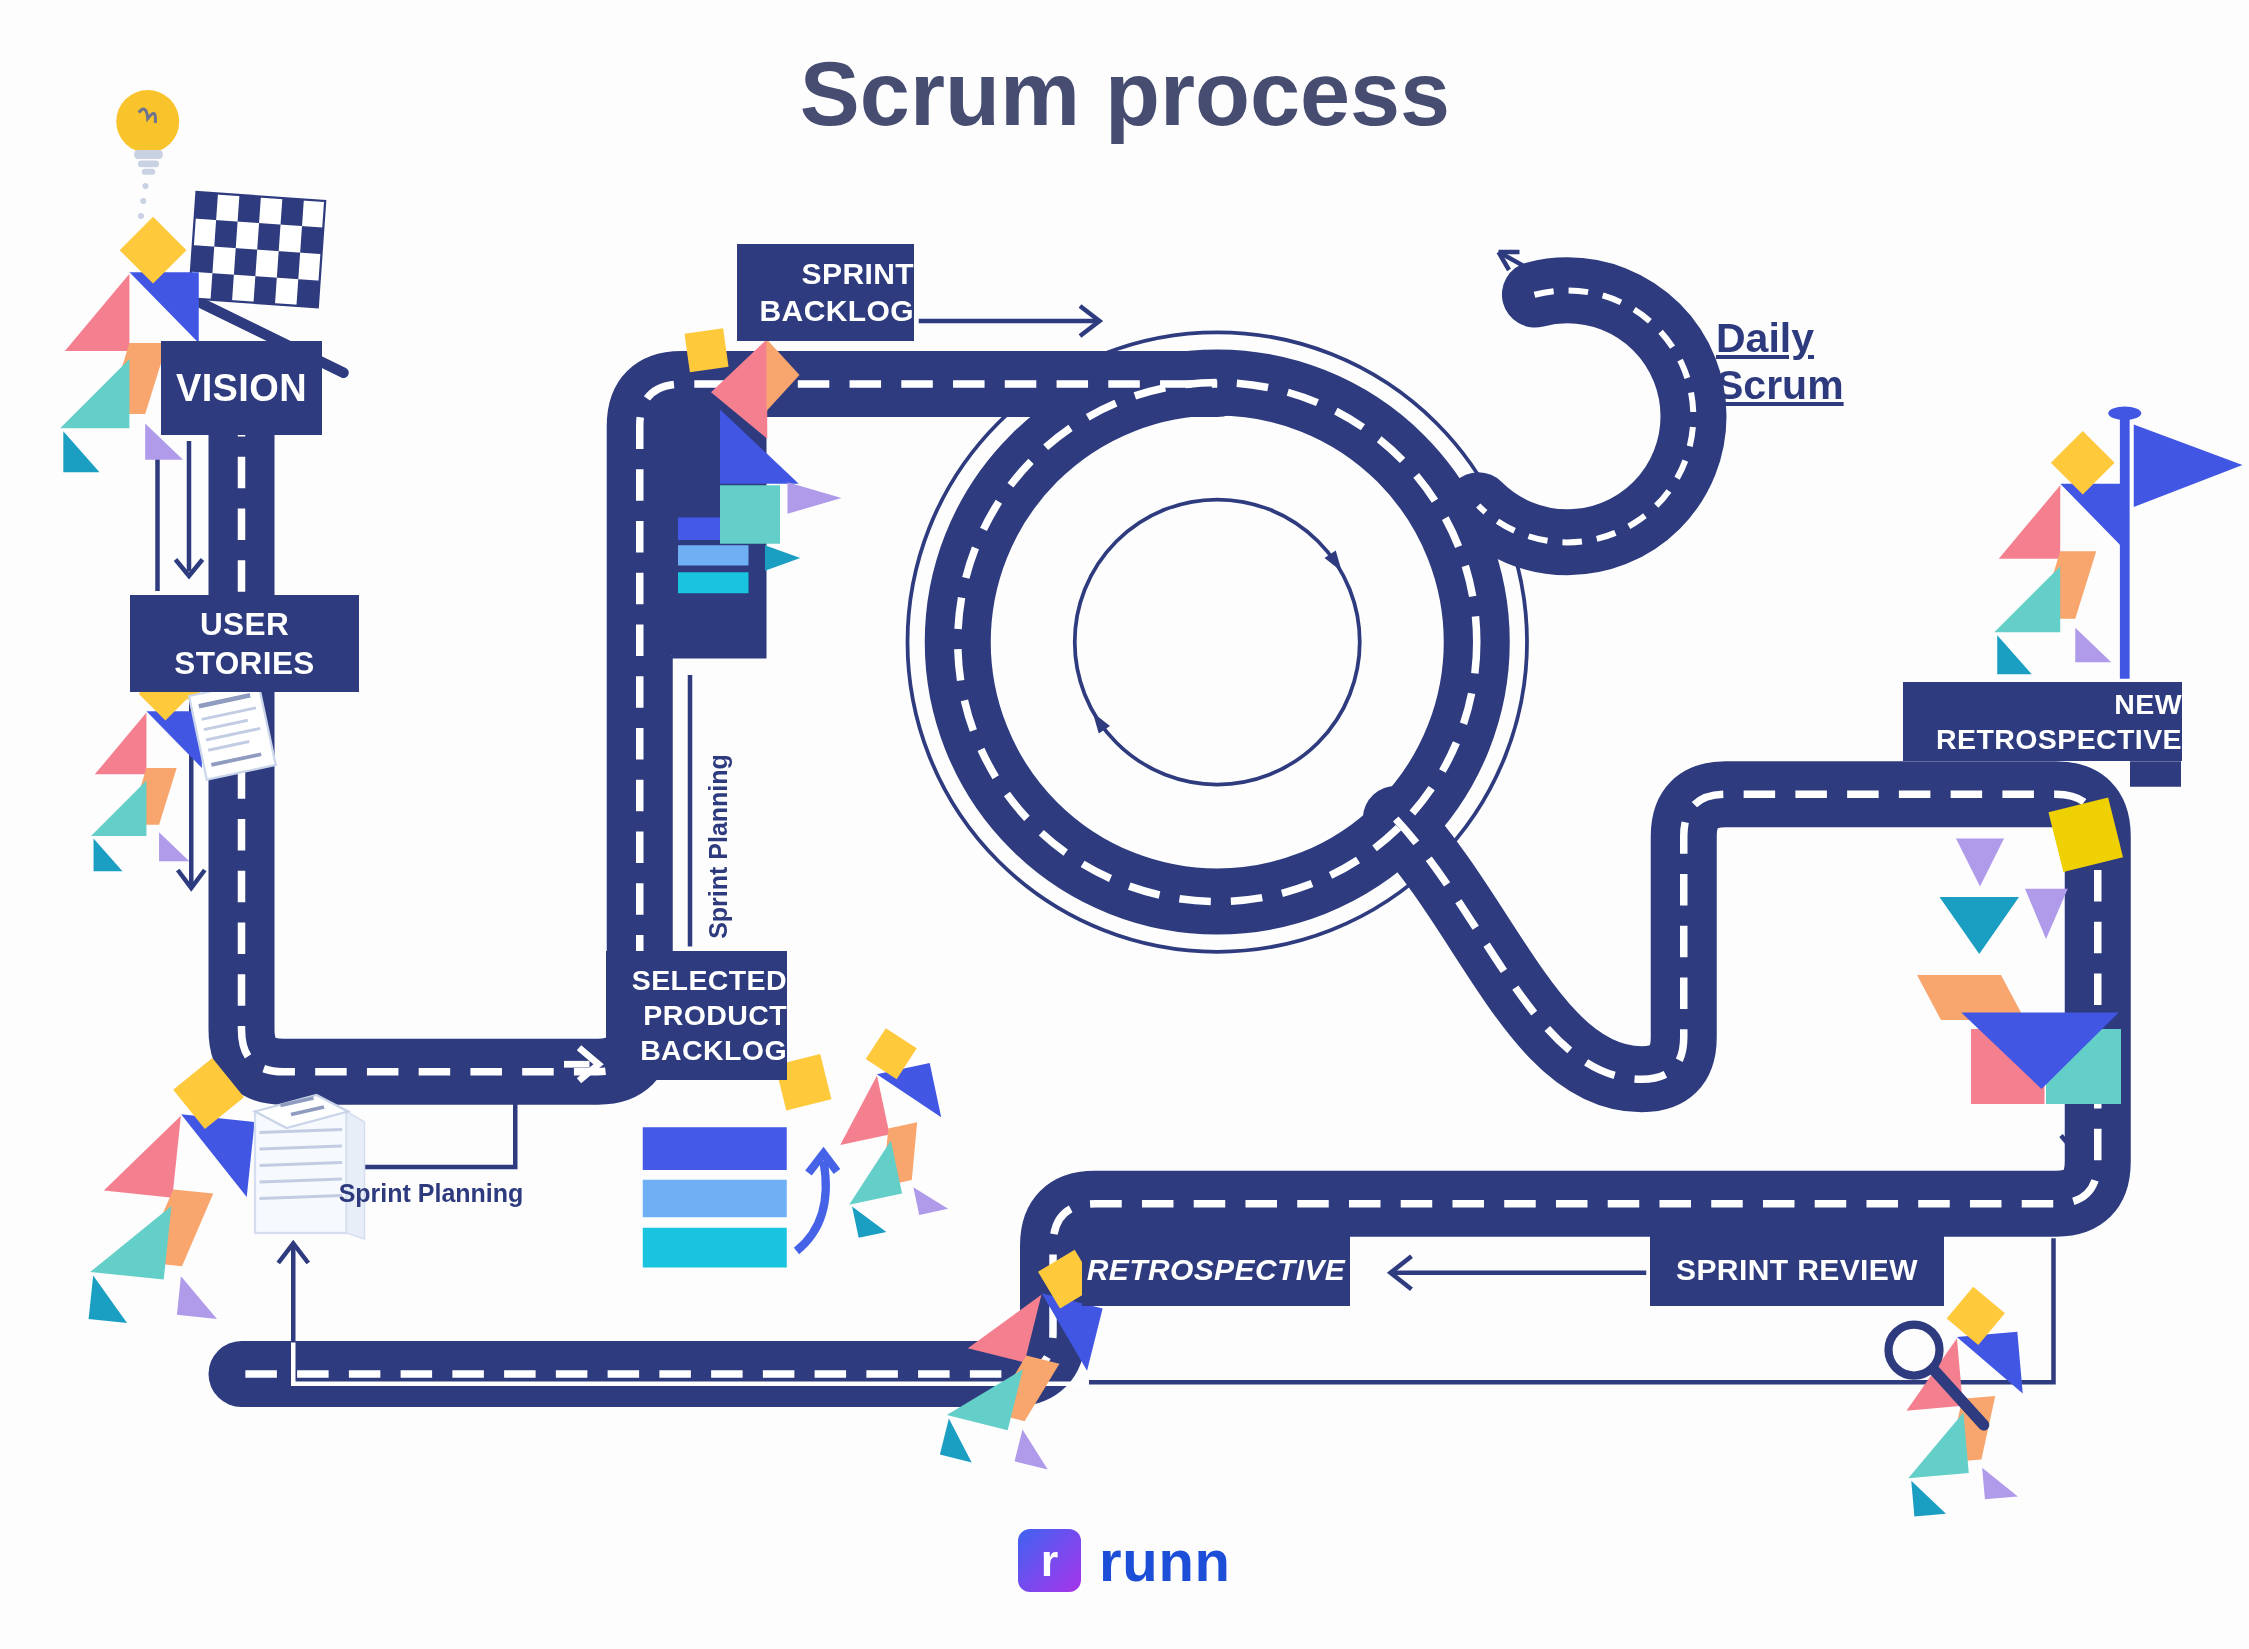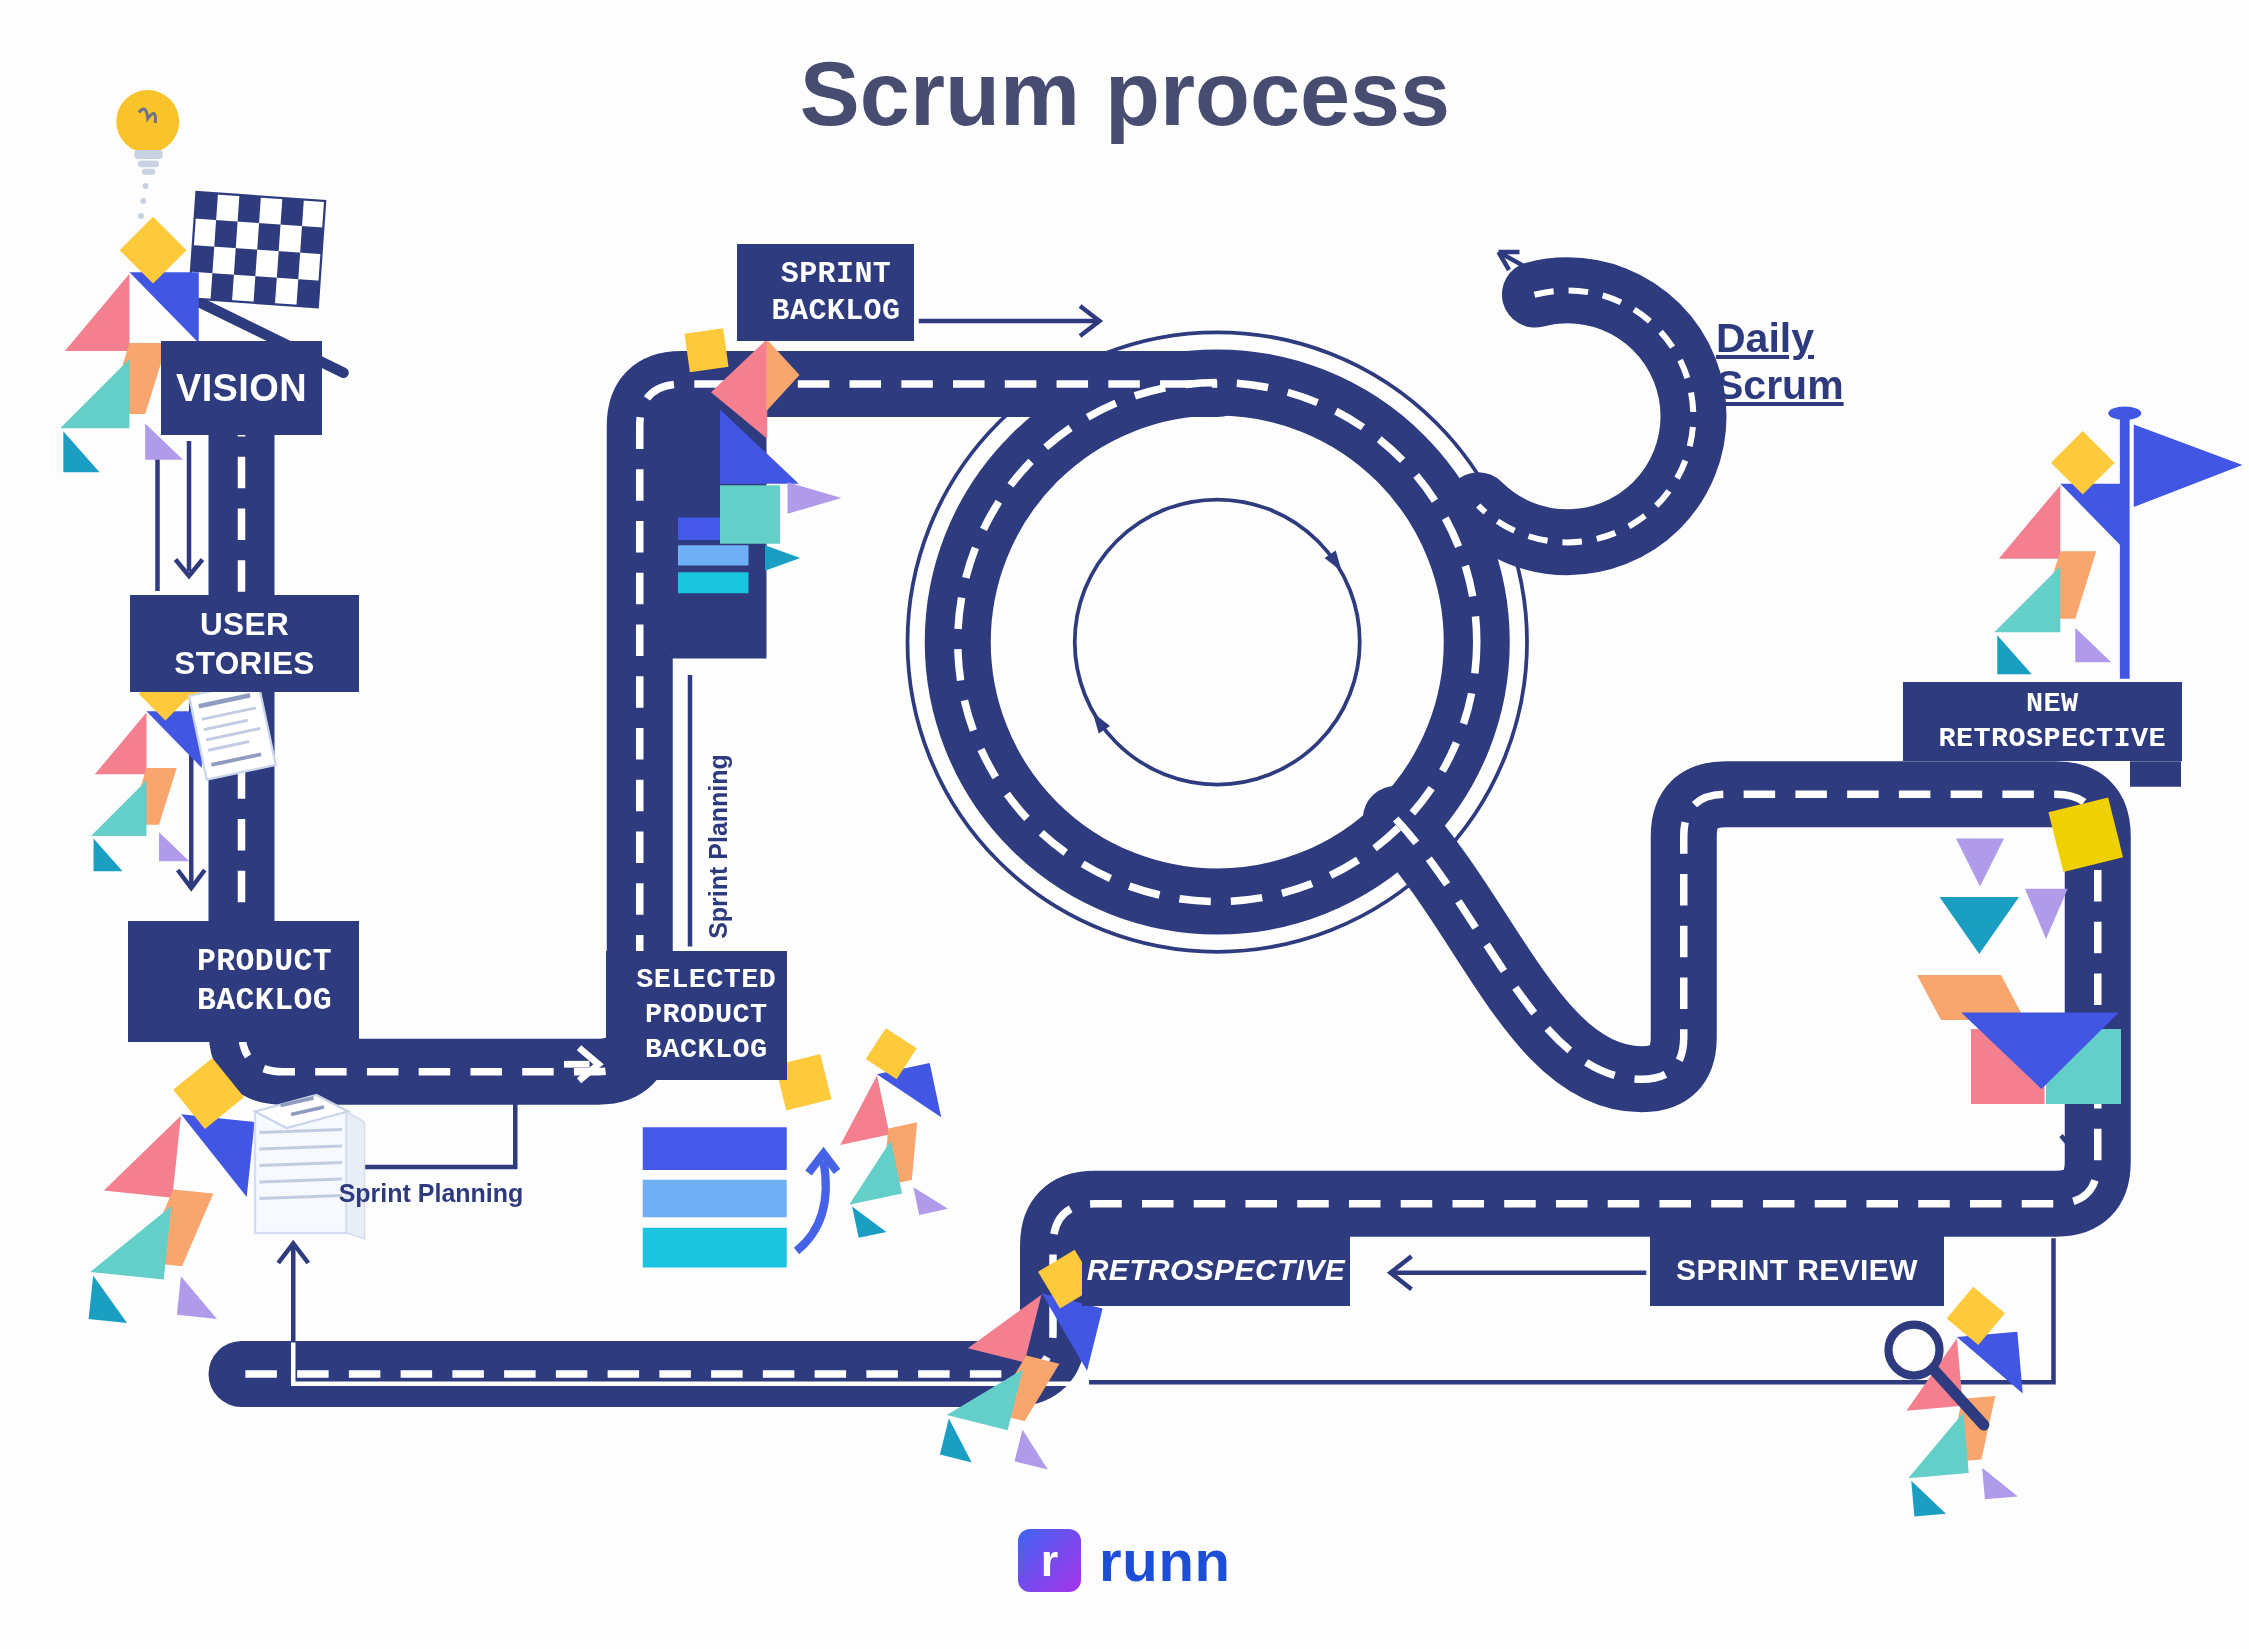--- a/index.html
+++ b/index.html
@@ -2,21 +2,21 @@
 <html style="font-size:12px"><head>
 <meta charset="utf-8">
 <style>
   html,body{margin:0;padding:0;background:#fdfdfe;width:2250px;height:1650px;overflow:hidden;
             font-family:"Liberation Sans",sans-serif;}
   #stage{position:relative;width:2250px;height:1620px;background:#fdfdfe;}
   #net{position:absolute;left:0;top:0;}
   .box{position:absolute;background:#2e3b7e;color:#fff;font-weight:700;
        display:flex;align-items:center;justify-content:center;text-align:center;
        letter-spacing:0.4px;box-sizing:border-box;line-height:1.22;}
-  .box.left{justify-content:flex-start;text-align:center;font-family:Liberation Mono, monospace;}
+  .box.left{justify-content:flex-start;text-align:right;}
   .lbl{position:absolute;color:#2d3a7e;font-weight:700;}
   #title{position:absolute;left:0;right:0;top:43px;text-align:center;
          font-size:90px;font-weight:700;color:#474d71;letter-spacing:0;}
   #logo{position:absolute;left:1018px;top:1527px;display:flex;align-items:center;}
   #logo .mark{width:63px;height:63px;border-radius:12px;
         background:linear-gradient(135deg,#3e63f0 0%,#7a49ee 55%,#a634e8 100%);
         color:#fff;font-size:45px;font-weight:700;display:flex;align-items:center;justify-content:center;}
   #logo .word{font-size:58px;font-weight:700;color:#1d4ed8;margin-left:18px;letter-spacing:0.7px;}
 </style>
 </head>
@@ -213,21 +213,20 @@
 
 
 <div class="lbl" style="left:330px;top:1179px;width:202px;font-size:25px;text-align:center;">Sprint Planning</div>
 
 <div class="lbl" style="left:610px;top:832px;width:217px;font-size:25px;text-align:center;transform:rotate(-90deg);">Sprint Planning</div>
 
 <div class="box" style="left:161px;top:341px;width:161px;height:94px;font-size:38px;">VISION</div>
 
 <div class="box" style="left:130px;top:595px;width:229px;height:97px;font-size:31.5px;">USER STORIES</div>
 
-<div class="box left" style="left:128px;top:921px;width:231px;height:121px;font-size:31.5px;padding-left:42px;">PRODUCT BACKLOG</div>
 
 <div class="box left" style="left:606px;top:951px;width:181px;height:129px;font-size:28.5px;padding-left:19.5px;">SELECTED PRODUCT BACKLOG</div>
 
 <div class="box left" style="left:737px;top:244px;width:177px;height:97px;font-size:30px;padding-left:21px;">SPRINT BACKLOG</div>
 
 <div class="box left" style="left:1903px;top:682px;width:279px;height:79px;font-size:28.5px;padding-left:19.5px;">NEW RETROSPECTIVE</div>
 
 <div class="box" style="left:1650px;top:1234px;width:294px;height:72px;font-size:30px;">SPRINT REVIEW</div>
 
 <div class="box" style="left:1082px;top:1234px;width:268px;height:72px;font-size:30px;font-style:italic;">RETROSPECTIVE</div>

